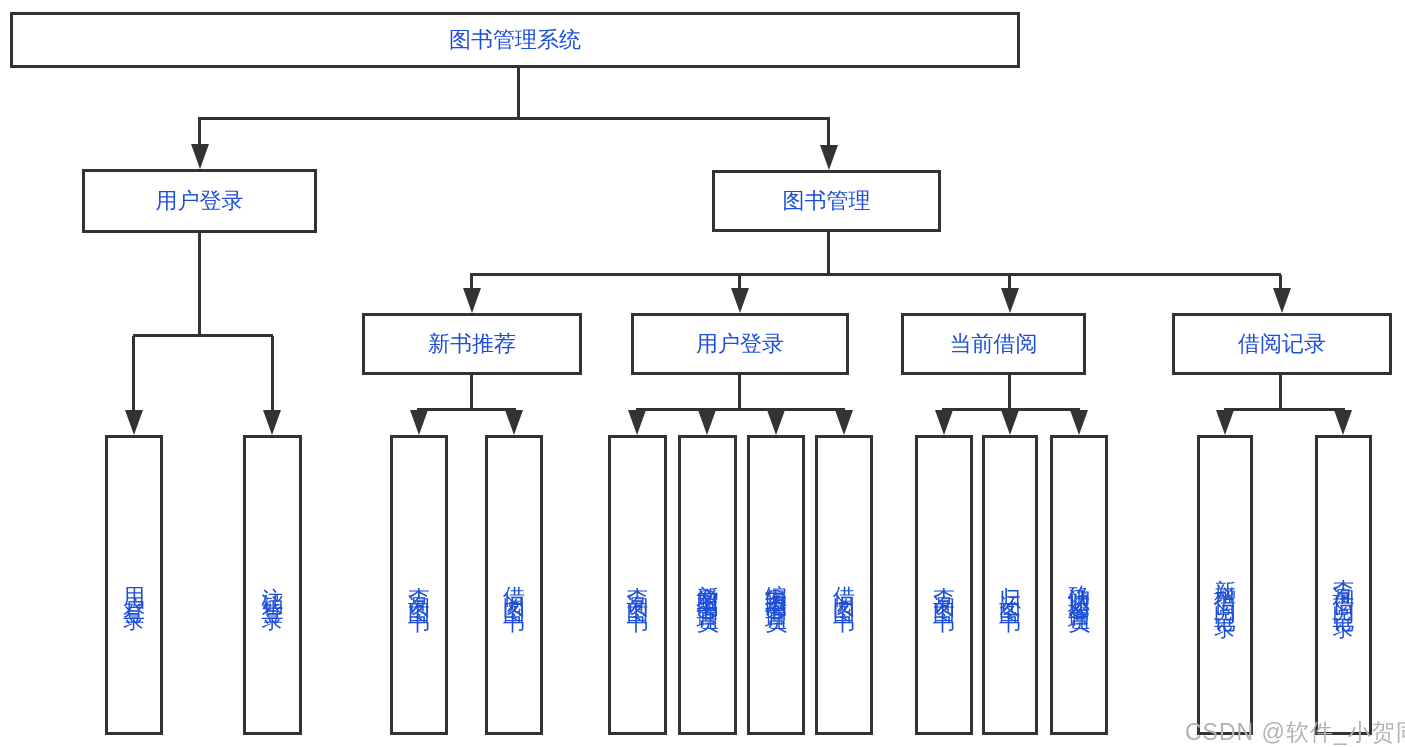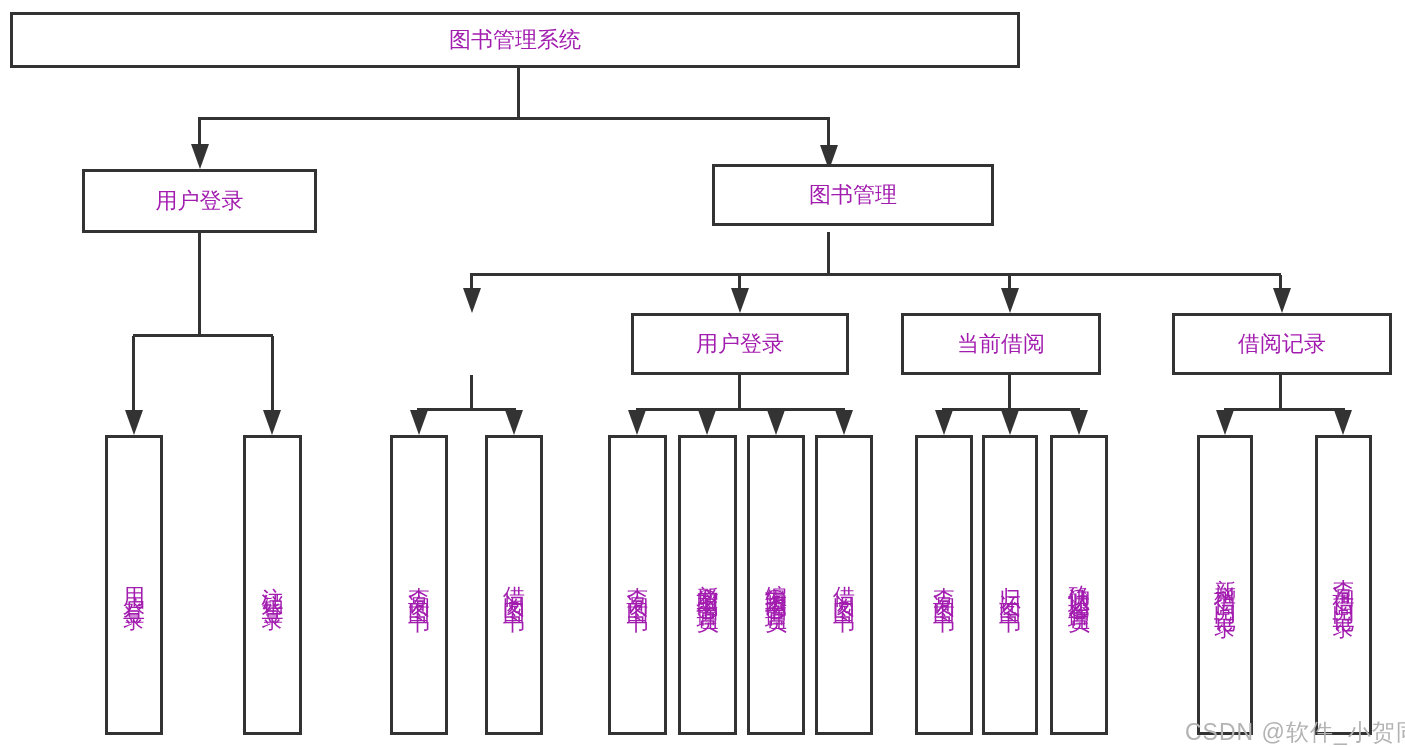--- a/index.html
+++ b/index.html
@@ -20,21 +20,21 @@
     position: absolute;
     box-sizing: border-box;
     border: 3px solid #333333;
     background: #ffffff;
     display: flex;
     align-items: center;
     justify-content: center;
   }
   .box span {
     font-size: 22px;
-    color: #a21caf;
+    color: #1d4ed8;
     white-space: nowrap;
   }
   .box.v span {
     writing-mode: vertical-rl;
     text-orientation: mixed;
     letter-spacing: 8px;
     white-space: normal;
     line-height: 1;
   }
   .vl {
@@ -78,21 +78,21 @@
   <div class="vl" style="left:517px;top:68px;height:50px"></div>
   <div class="hl" style="left:198px;top:117px;width:632px"></div>
   <div class="vl" style="left:198px;top:119px;height:28px"></div>
   <div class="arr" style="left:191px;top:144px"></div>
   <div class="vl" style="left:827px;top:119px;height:28px"></div>
   <div class="arr" style="left:820px;top:145px"></div>
 
   <div class="box" style="left:82px;top:169px;width:235px;height:64px">
     <span>用户登录</span>
   </div>
-  <div class="box" style="left:712px;top:164px;width:282px;height:62px">
+  <div class="box" style="left:712px;top:170px;width:229px;height:62px">
     <span>图书管理</span>
   </div>
 
   <div class="vl" style="left:198px;top:233px;height:104px"></div>
   <div class="hl" style="left:133px;top:334px;width:140px"></div>
   <div class="vl" style="left:132px;top:336px;height:76px"></div>
   <div class="arr" style="left:125px;top:410px"></div>
   <div class="vl" style="left:271px;top:336px;height:76px"></div>
   <div class="arr" style="left:263px;top:410px"></div>
 
@@ -100,24 +100,27 @@
   <div class="hl" style="left:470px;top:273px;width:811px"></div>
   <div class="vl" style="left:470px;top:275px;height:15px"></div>
   <div class="arr" style="left:463px;top:288px"></div>
   <div class="vl" style="left:738px;top:275px;height:15px"></div>
   <div class="arr" style="left:731px;top:288px"></div>
   <div class="vl" style="left:1008px;top:275px;height:15px"></div>
   <div class="arr" style="left:1001px;top:288px"></div>
   <div class="vl" style="left:1279px;top:275px;height:15px"></div>
   <div class="arr" style="left:1273px;top:288px"></div>
 
+  <div class="box" style="left:362px;top:313px;width:220px;height:62px">
+    <span>新书推荐</span>
+  </div>
   <div class="box" style="left:631px;top:313px;width:218px;height:62px">
     <span>用户登录</span>
   </div>
-  <div class="box" style="left:901px;top:313px;width:200px;height:62px">
+  <div class="box" style="left:901px;top:313px;width:185px;height:62px">
     <span>当前借阅</span>
   </div>
   <div class="box" style="left:1172px;top:313px;width:220px;height:62px">
     <span>借阅记录</span>
   </div>
 
   <div class="vl" style="left:470px;top:375px;height:36px"></div>
   <div class="hl" style="left:417px;top:408px;width:99px"></div>
   <div class="arr" style="left:410px;top:410px"></div>
   <div class="arr" style="left:505px;top:410px"></div>

